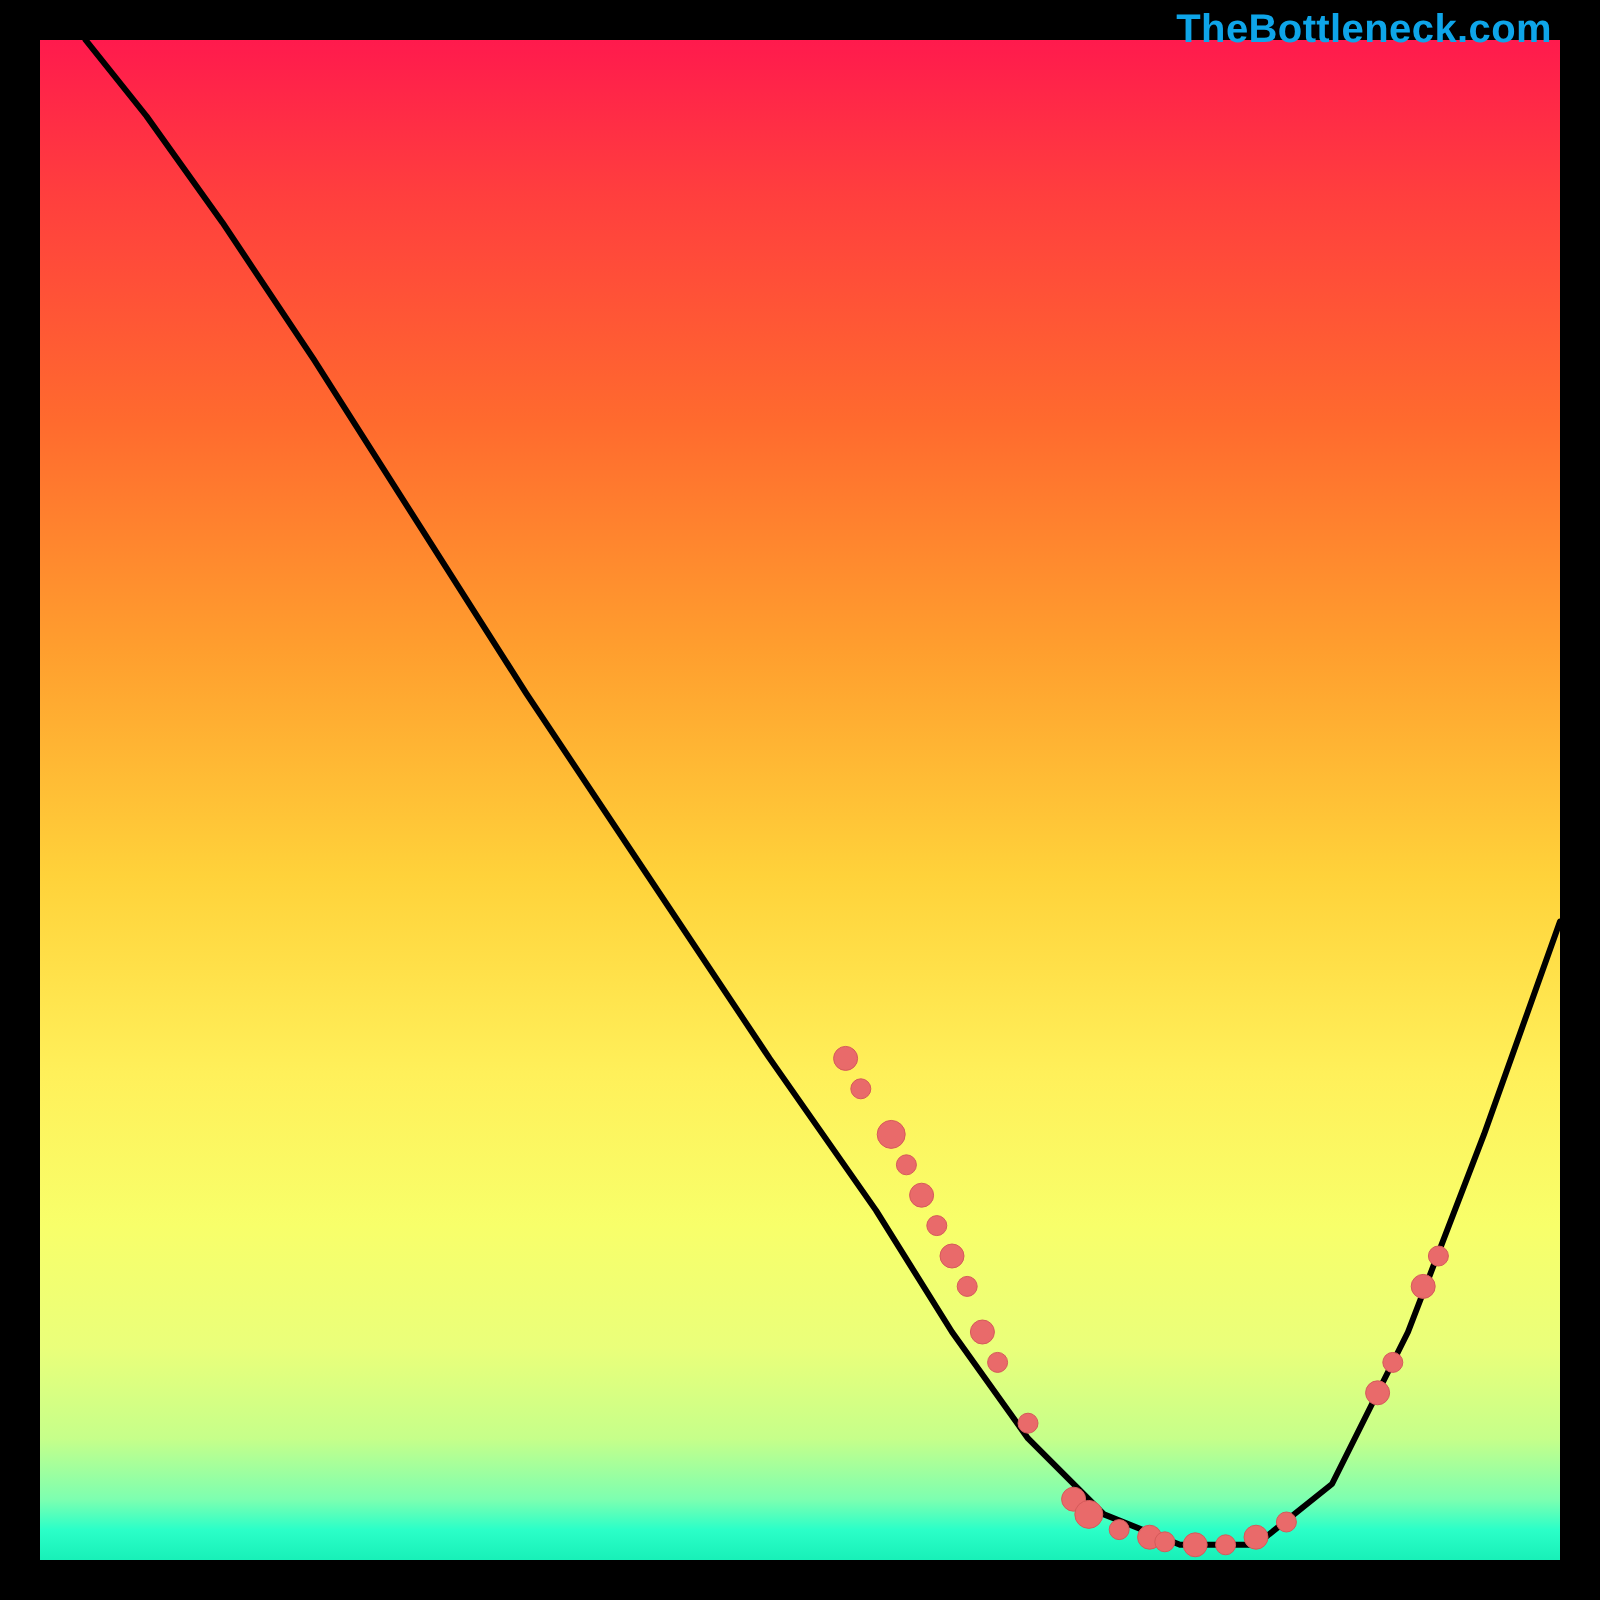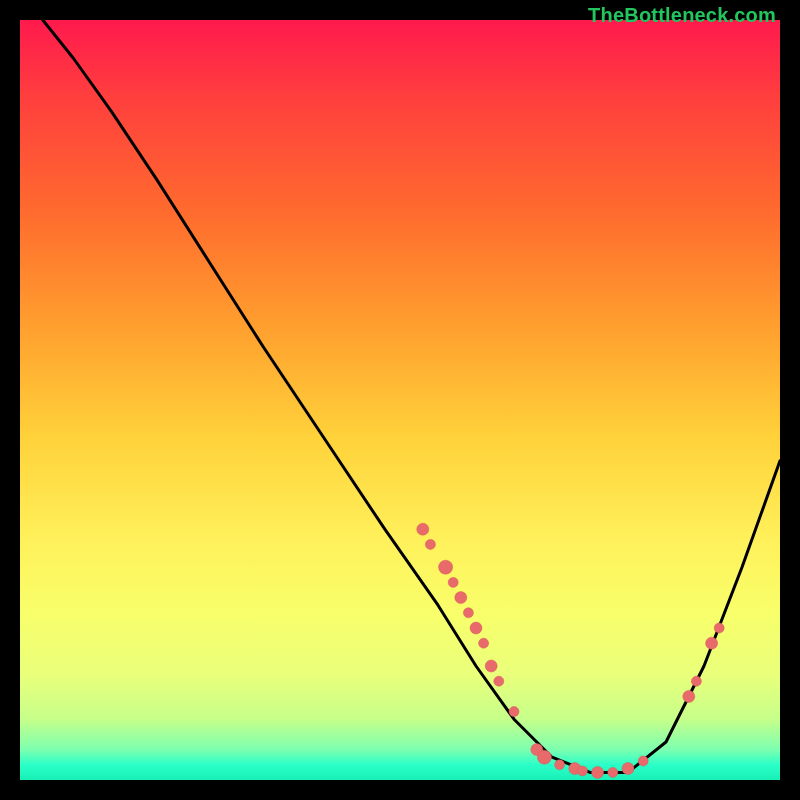--- a/index.html
+++ b/index.html
@@ -36,21 +36,21 @@
       #eaff7a 86%,
       #c6ff8a 92%,
       #7dffb0 96%,
       #2bffc8 98%,
       #18f0b8 100%);
   }
   .attribution {
     position: absolute;
     right: 24px;
     top: 4px;
-    color: #22c55e;
+    color: #0ea5e9;
     font-size: 20px;
     font-weight: 600;
     letter-spacing: 0.2px;
   }
   svg {
     position: absolute;
     left: 0;
     top: 0;
   }
 </style>

